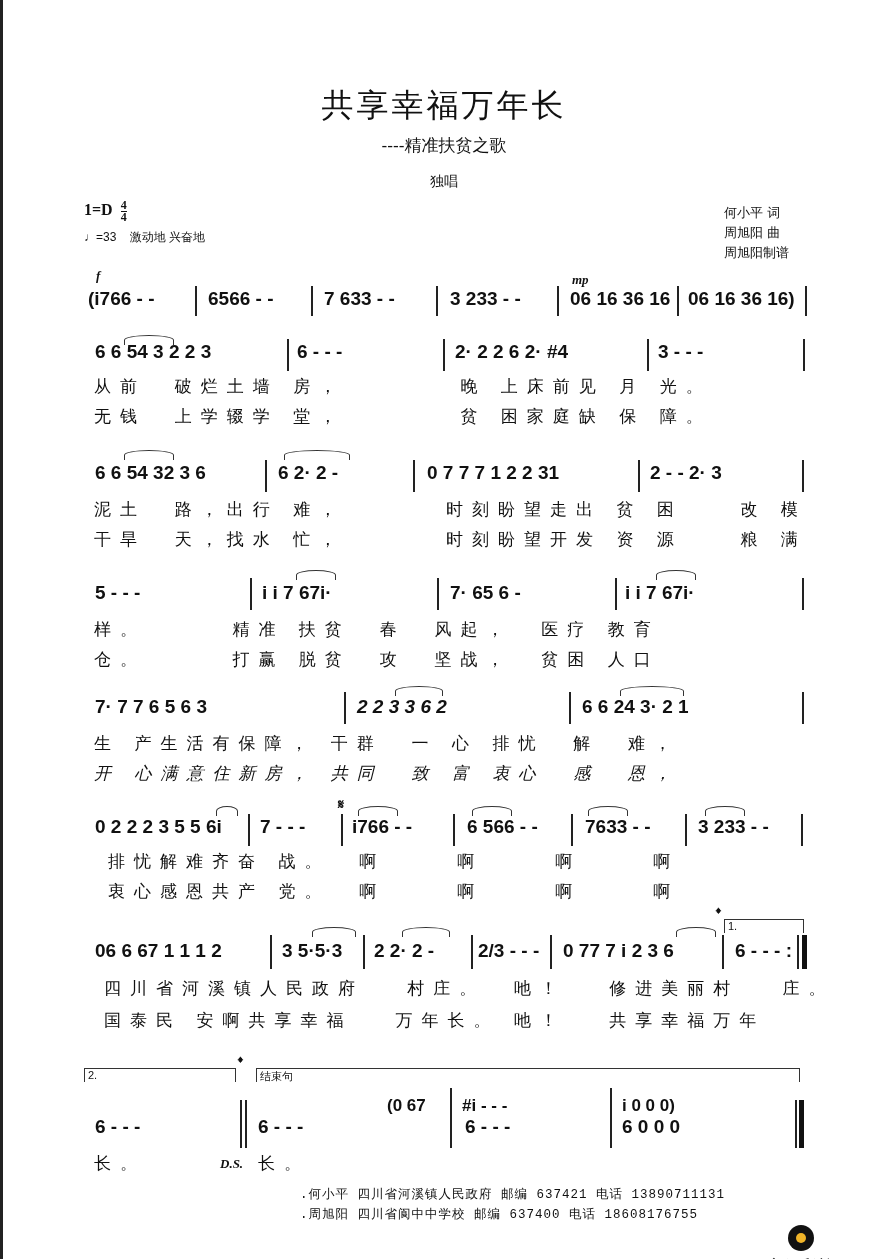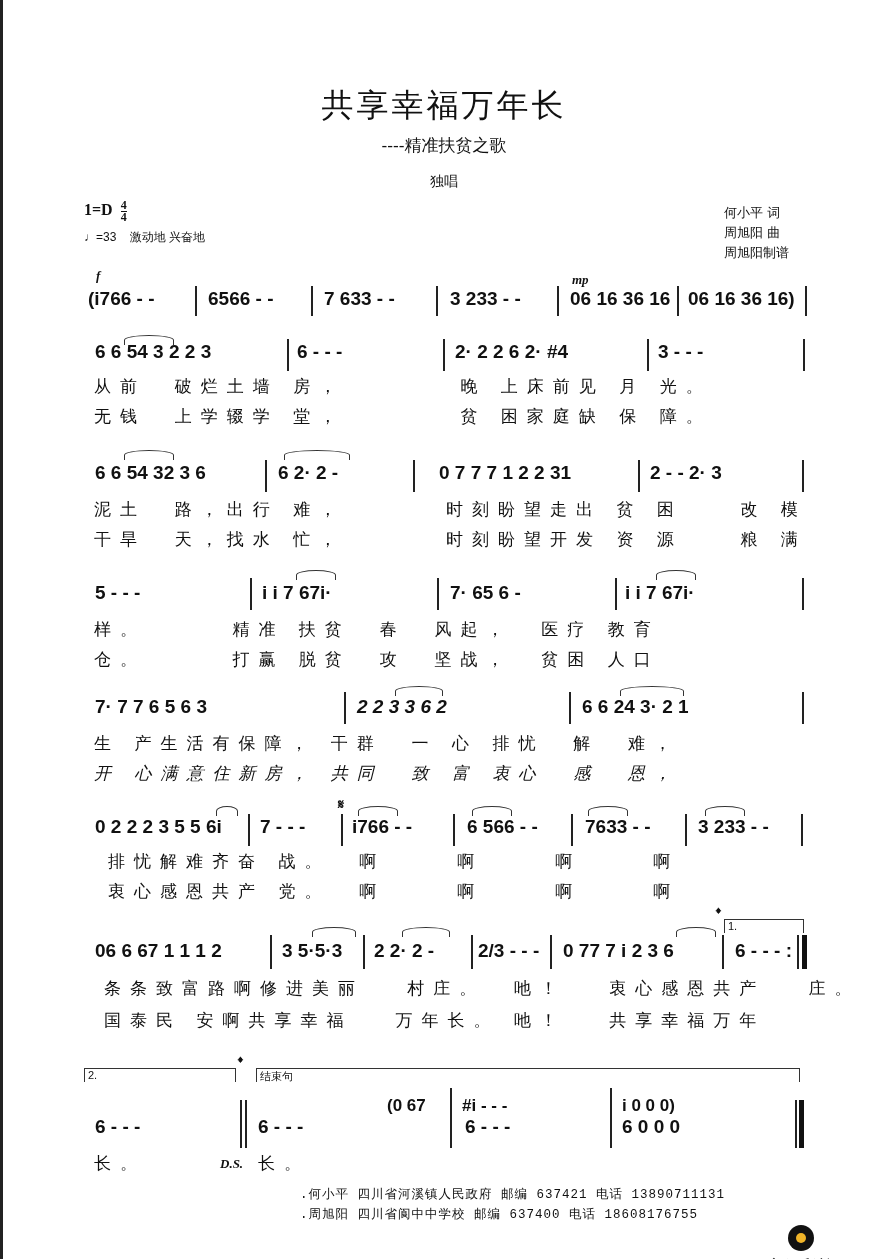--- a/index.html
+++ b/index.html
@@ -88,21 +88,21 @@
   <div class="lyric" style="left:94px;top:70px;">无钱  上学辍学 堂，        贫 困家庭缺 保 障。</div>
 </div>
 
 <div class="staff" style="top:450px;height:100px;">
   <div class="slur" style="left:124px;top:0;width:50px;"></div>
   <div class="slur" style="left:284px;top:0;width:66px;"></div>
   <div class="notes" style="left:95px;top:12px;">6 6 54 32 3 6</div>
   <div class="barline" style="left:265px;top:10px;height:32px;"></div>
   <div class="notes" style="left:278px;top:12px;">6 2· 2 -</div>
   <div class="barline" style="left:413px;top:10px;height:32px;"></div>
-  <div class="notes" style="left:427px;top:12px;margin-left:12px;">0 7 7 7 1 2 2 31</div>
+  <div class="notes" style="left:427px;top:12px;">0 7 7 7 1 2 2 31</div>
   <div class="barline" style="left:638px;top:10px;height:32px;"></div>
   <div class="notes" style="left:650px;top:12px;">2 - - 2· 3</div>
   <div class="barline" style="left:802px;top:10px;height:32px;"></div>
   <div class="lyric" style="left:94px;top:48px;">泥土  路，出行 难，       时刻盼望走出 贫 困    改 模</div>
   <div class="lyric" style="left:94px;top:78px;">干旱  天，找水 忙，       时刻盼望开发 资 源    粮 满</div>
 </div>
 
 <div class="staff" style="top:570px;height:100px;">
   <div class="slur" style="left:296px;top:0;width:40px;"></div>
   <div class="slur" style="left:656px;top:0;width:40px;"></div>
@@ -166,21 +166,21 @@
   <div class="barline" style="left:363px;top:30px;height:34px;"></div>
   <div class="notes" style="left:374px;top:35px;">2 2· 2 -</div>
   <div class="barline" style="left:471px;top:30px;height:34px;"></div>
   <div class="notes" style="left:478px;top:35px;">2/3 - - -</div>
   <div class="barline" style="left:550px;top:30px;height:34px;"></div>
   <div class="notes" style="left:563px;top:35px;">0 77 7 i 2 3 6</div>
   <div class="barline" style="left:722px;top:30px;height:34px;"></div>
   <div class="notes" style="left:735px;top:35px;">6 - - - :</div>
   <div class="barline" style="left:797px;top:30px;height:34px;"></div>
   <div class="bar-thick" style="left:802px;top:30px;height:34px;"></div>
-  <div class="lyric" style="left:104px;top:72px;">条条致富路啊修进美丽   村庄。  吔！   衷心感恩共产   庄。</div>
+  <div class="lyric" style="left:104px;top:72px;">四川省河溪镇人民政府   村庄。  吔！   修进美丽村   庄。</div>
   <div class="lyric" style="left:104px;top:104px;">国泰民 安啊共享幸福   万年长。 吔！   共享幸福万年</div>
 </div>
 
 <div class="staff" style="top:1058px;height:120px;">
   <div class="volta" style="left:84px;top:10px;width:152px;"><span>2.</span></div>
   <div class="abs" style="left:238px;top:-4px;font-size:14px;font-weight:bold;">𝄌</div>
   <div class="volta" style="left:256px;top:10px;width:544px;"><span>结束句</span></div>
   <div class="notes" style="left:387px;top:38px;font-size:17px;">(0 67</div>
   <div class="notes" style="left:462px;top:38px;font-size:17px;">#i - - -</div>
   <div class="notes" style="left:622px;top:38px;font-size:17px;">i 0 0 0)</div>

